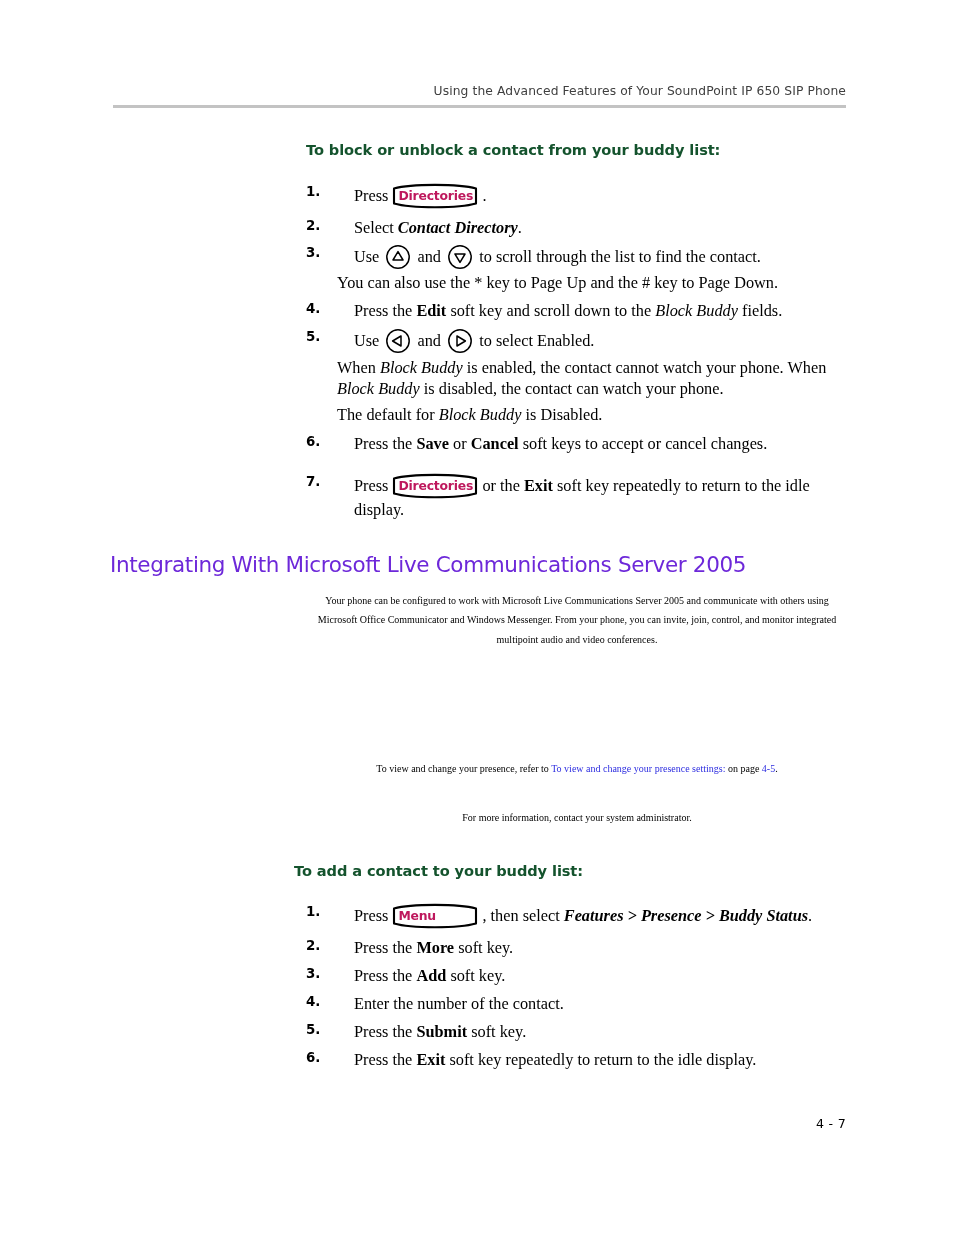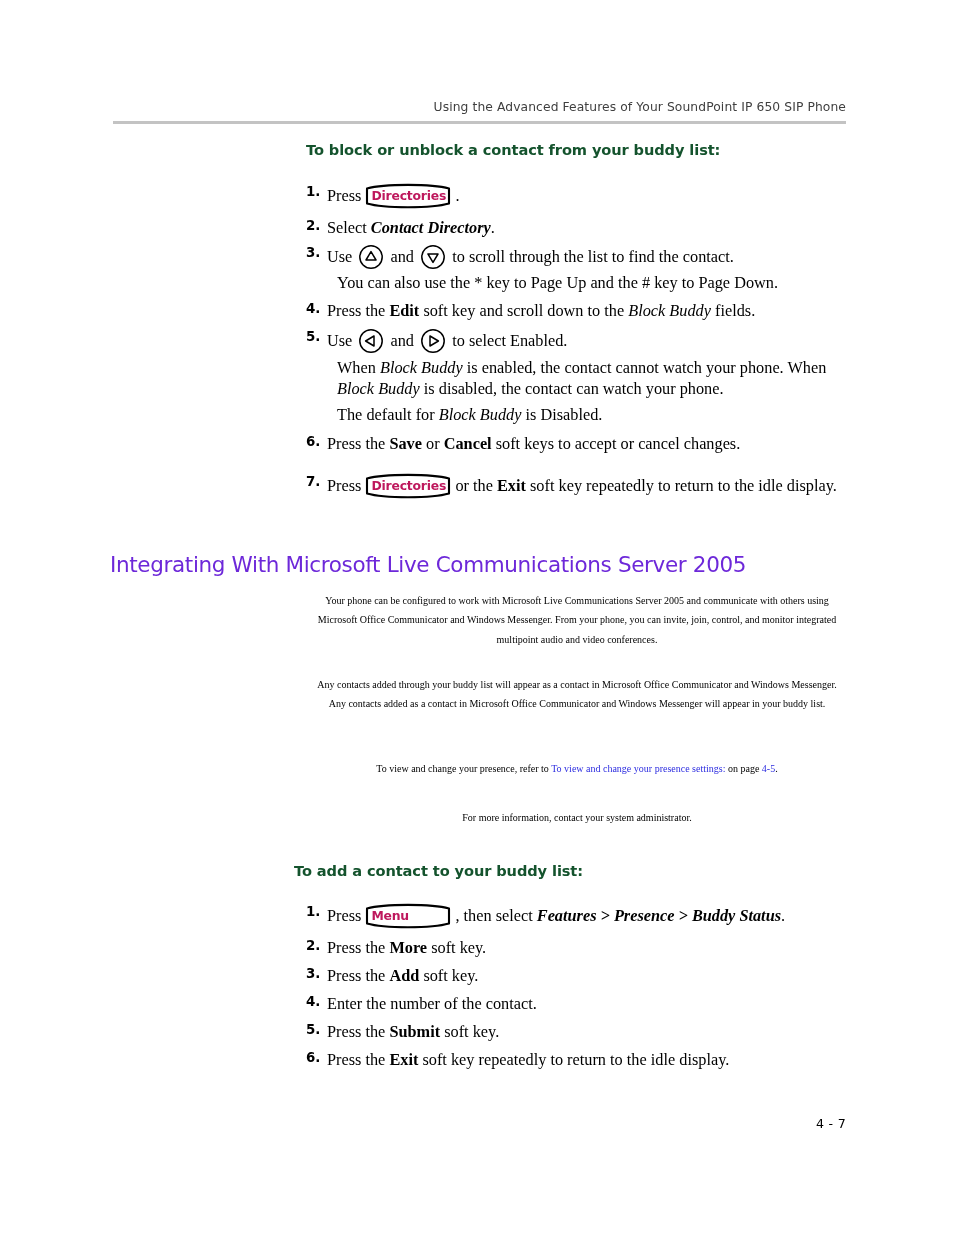--- a/index.html
+++ b/index.html
@@ -20,21 +20,21 @@
     position: absolute;
     left: 0; top: 0;
     width: 954px;
     height: 1235px;
   }
 
   
   .header-wrap {
     position: absolute;
     left: 113px;
-    top: 100px;
+    top: 84px;
     width: 733px;
   }
   .header-title {
     font-family: "DejaVu Sans", sans-serif;
     font-size: 12.3px;
     letter-spacing: 0.1px;
     color: #3f3f3f;
     text-align: right;
     white-space: nowrap;
   }
@@ -75,21 +75,21 @@
   .step .num {
     position: absolute;
     left: 0;
     top: 0;
     width: 26px;
     font-family: "DejaVu Sans", sans-serif;
     font-weight: bold;
     font-size: 13.4px;
   }
   .step .body {
-    margin-left: 21px;
+    margin-left: 48px;
     font-size: 16.3px;
     line-height: 20.5px;
   }
 
   .para {
     position: absolute;
     left: 311px;
     width: 532px;
     font-size: 10px;
     line-height: 19.3px;
@@ -266,21 +266,20 @@
             <path d="M3,5.5 C20,0.6 68,0.6 85,5.5 L85,20.5 C68,25.4 20,25.4 3,20.5 Z" fill="#ffffff" stroke="#000000" stroke-width="2.1" stroke-linejoin="round"></path>
           </svg><span class="key-label">Directories</span></span><span>or the</span>
       <span class="bold">Exit</span>
       <span>soft key repeatedly to return to the idle display.</span>
     </div>
   </div>
 
   <div class="sect-head" style="top:552px;">Integrating With Microsoft Live Communications Server 2005</div>
 
   <div class="para" style="top:591px;">Your phone can be configured to work with Microsoft Live Communications Server 2005 and communicate with others using Microsoft Office Communicator and Windows Messenger. From your phone, you can invite, join, control, and monitor integrated multipoint audio and video conferences.</div>
-  <div class="para" style="top:675px;">Any contacts added through your buddy list will appear as a contact in Microsoft Office Communicator and Windows Messenger. Any contacts added as a contact in Microsoft Office Communicator and Windows Messenger will appear in your buddy list.</div>
 
   <div class="para" style="top:759px;">
     <span>To view and change your presence, refer to</span>
     <span class="lnk">To view and change your presence settings:</span>
     <span>on page</span>
     <span class="lnk">4-5</span><span>.</span>
   </div>
 
   <div class="para" style="top:808px;">For more information, contact your system administrator.</div>
 

